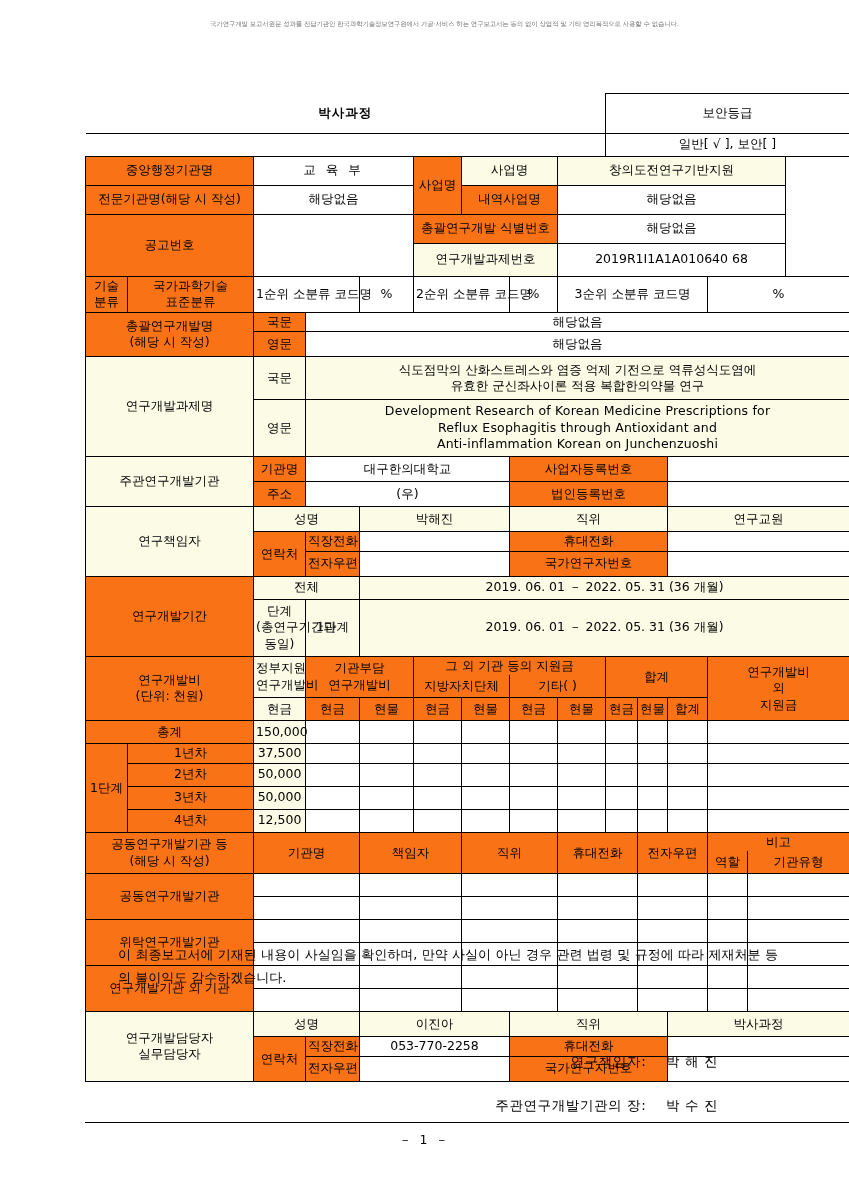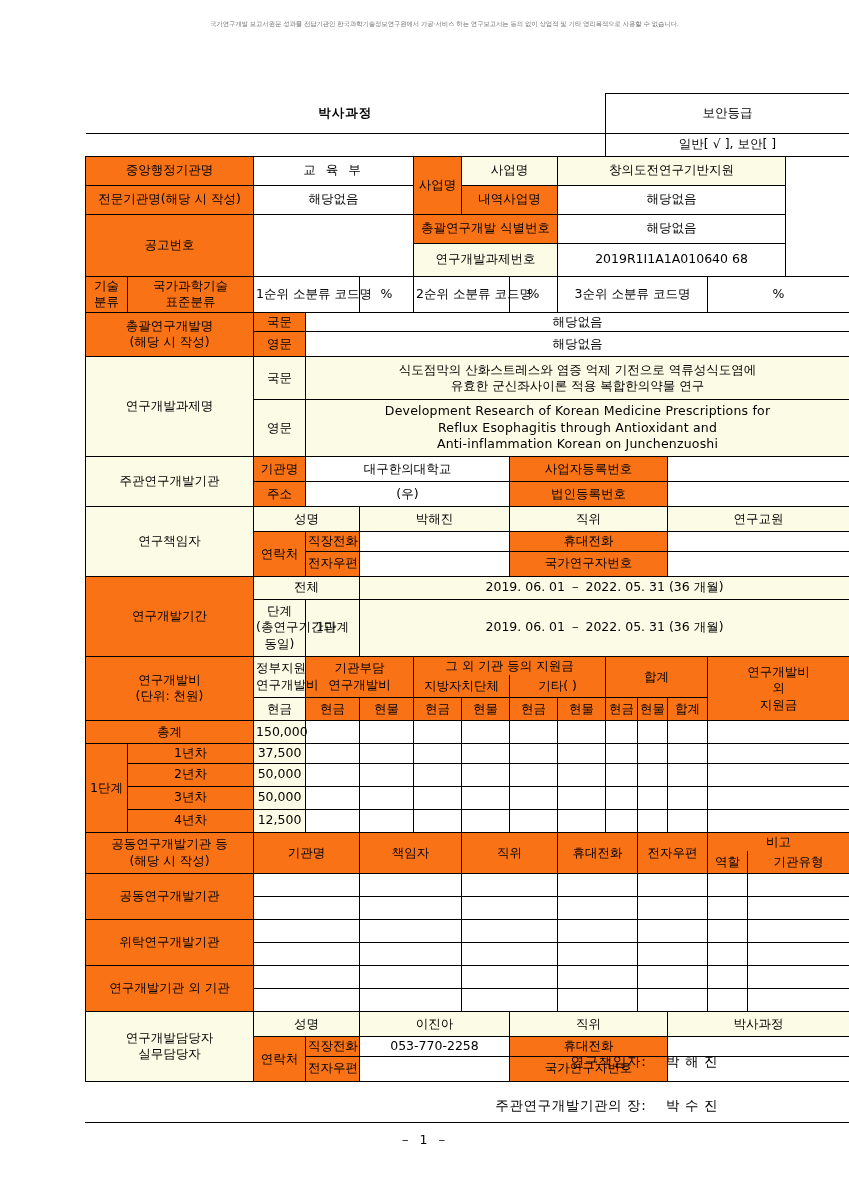--- a/index.html
+++ b/index.html
@@ -508,20 +508,24 @@
         <td class="gray h22">전자우편</td>
         <td class="white" colspan="3"></td>
         <td class="gray small" colspan="4">국가연구자번호</td>
         <td class="white" colspan="4"></td>
       </tr>
 
     </tbody>
       </table>
   </div>
 
+  <div class="statement">
+    <span>이 최종보고서에 기재된 내용이 사실임을 확인하며, 만약 사실이 아닌 경우 관련 법령 및 규정에 따라</span>
+    <span>제재처분 등의 불이익도 감수하겠습니다.</span>
+  </div>
 
 
   <div class="sig1">
     <span>연구책임자:</span>
     &nbsp;&nbsp;
     <span>박 해 진</span>
   </div>
 
   <div class="sig2">
     <span>주관연구개발기관의 장:</span>

